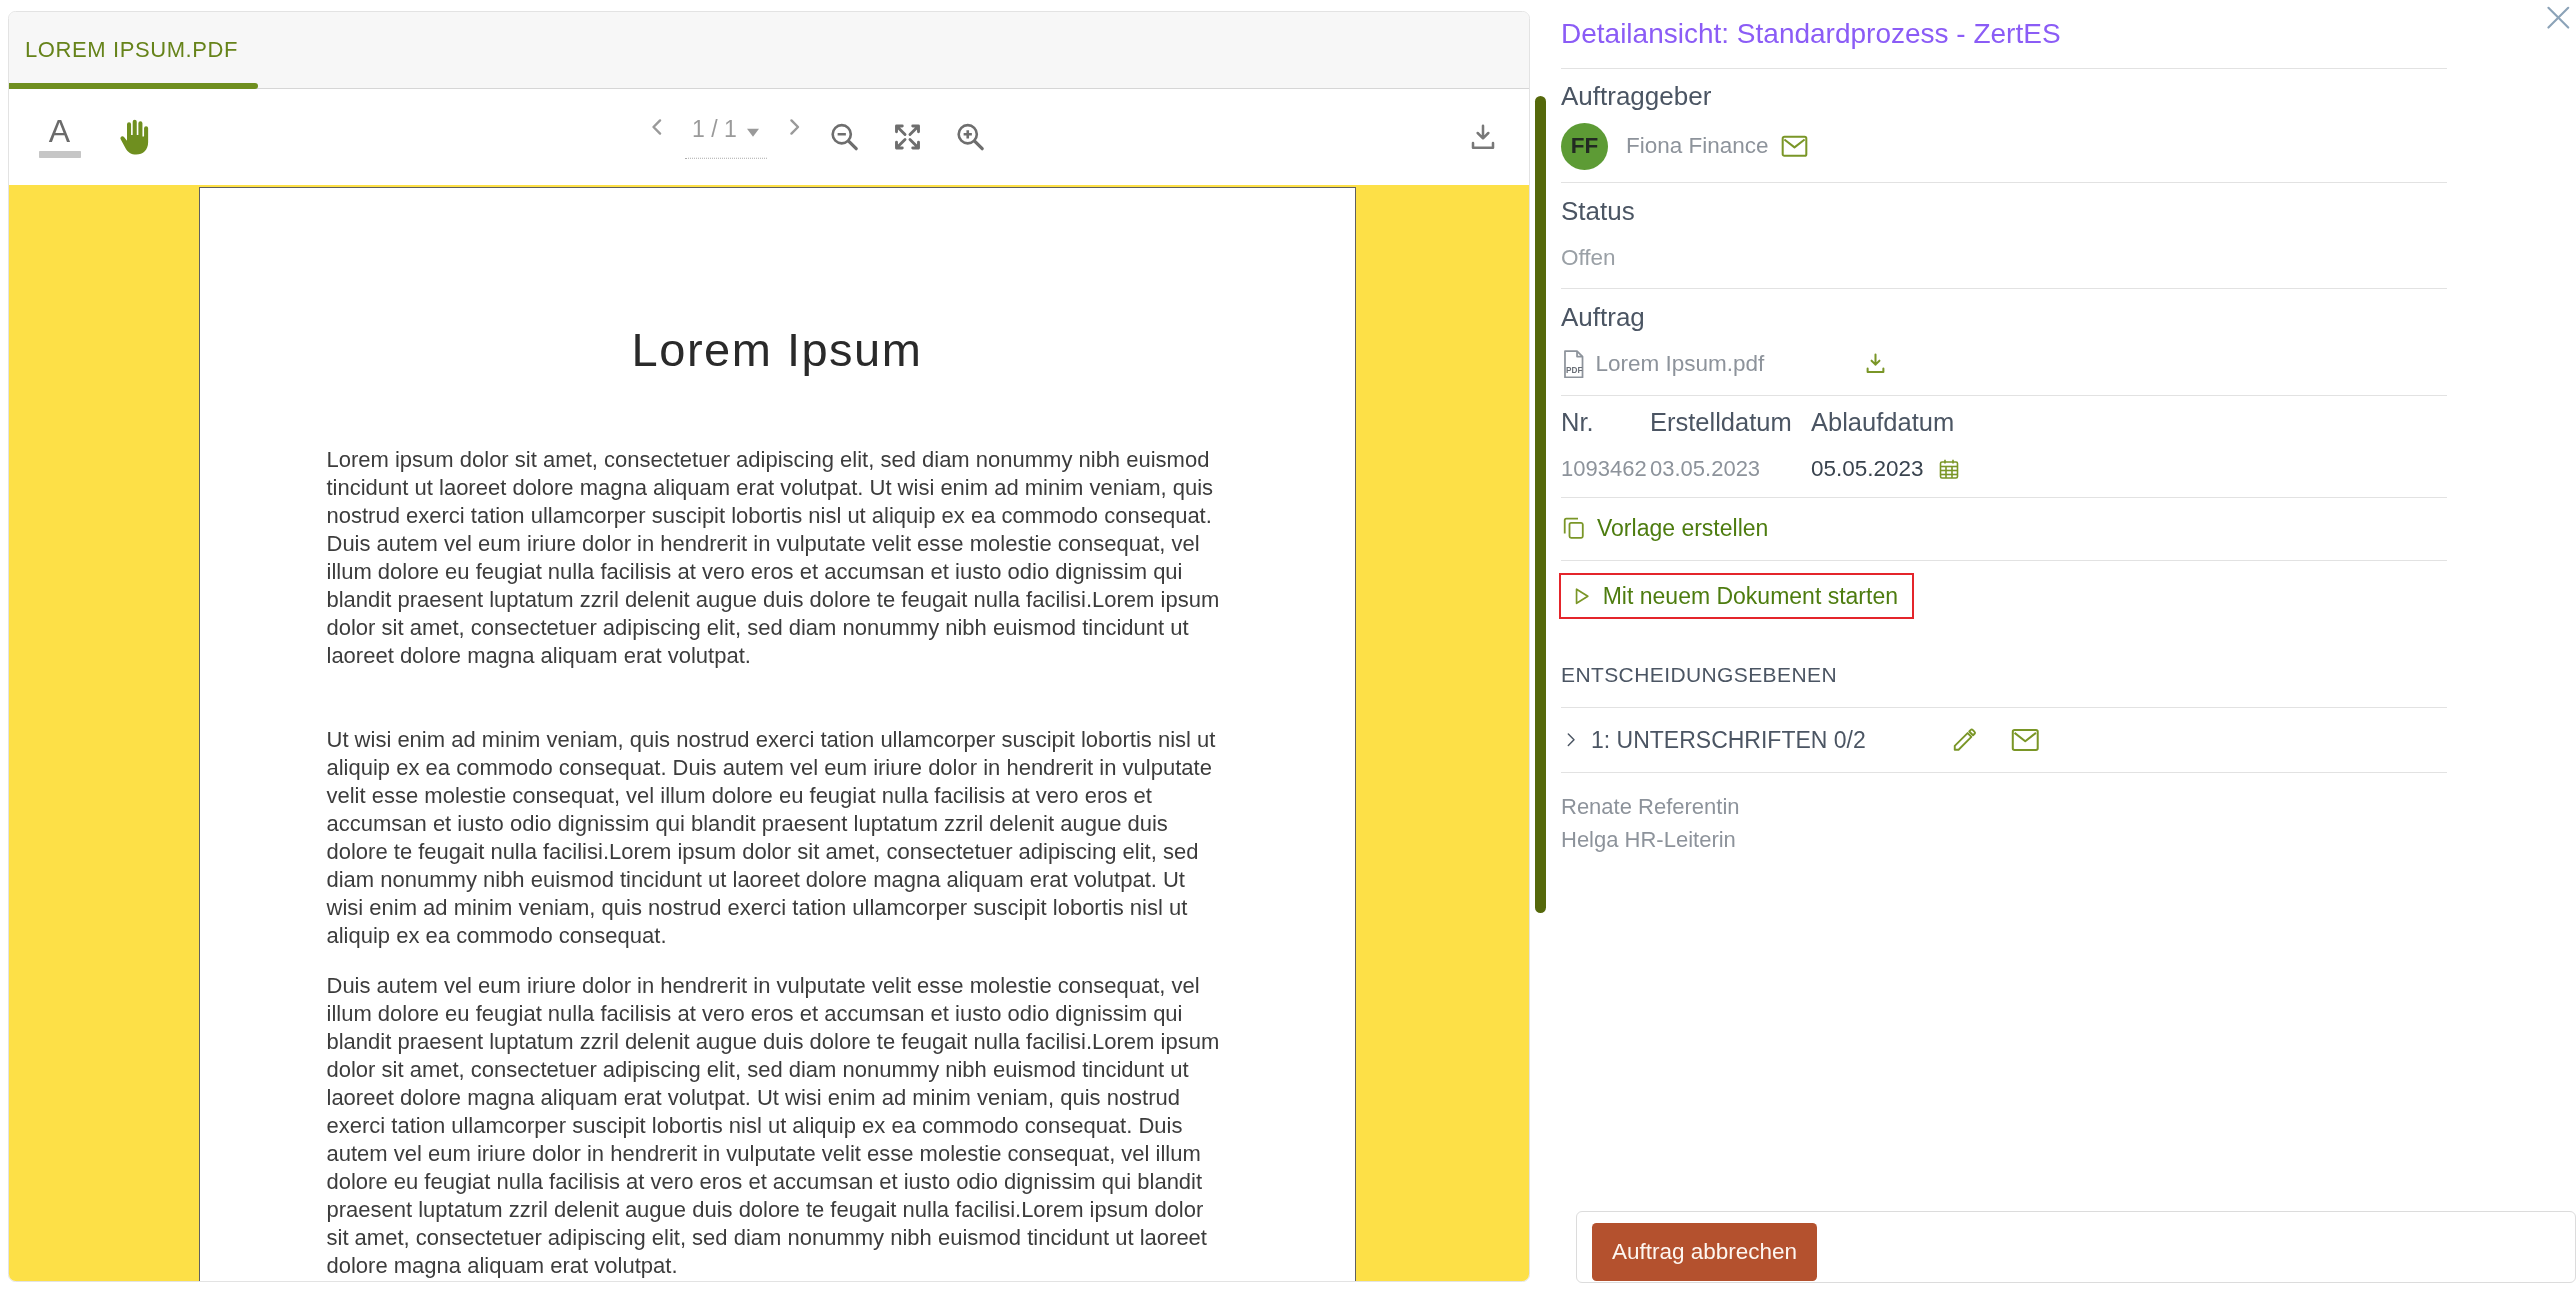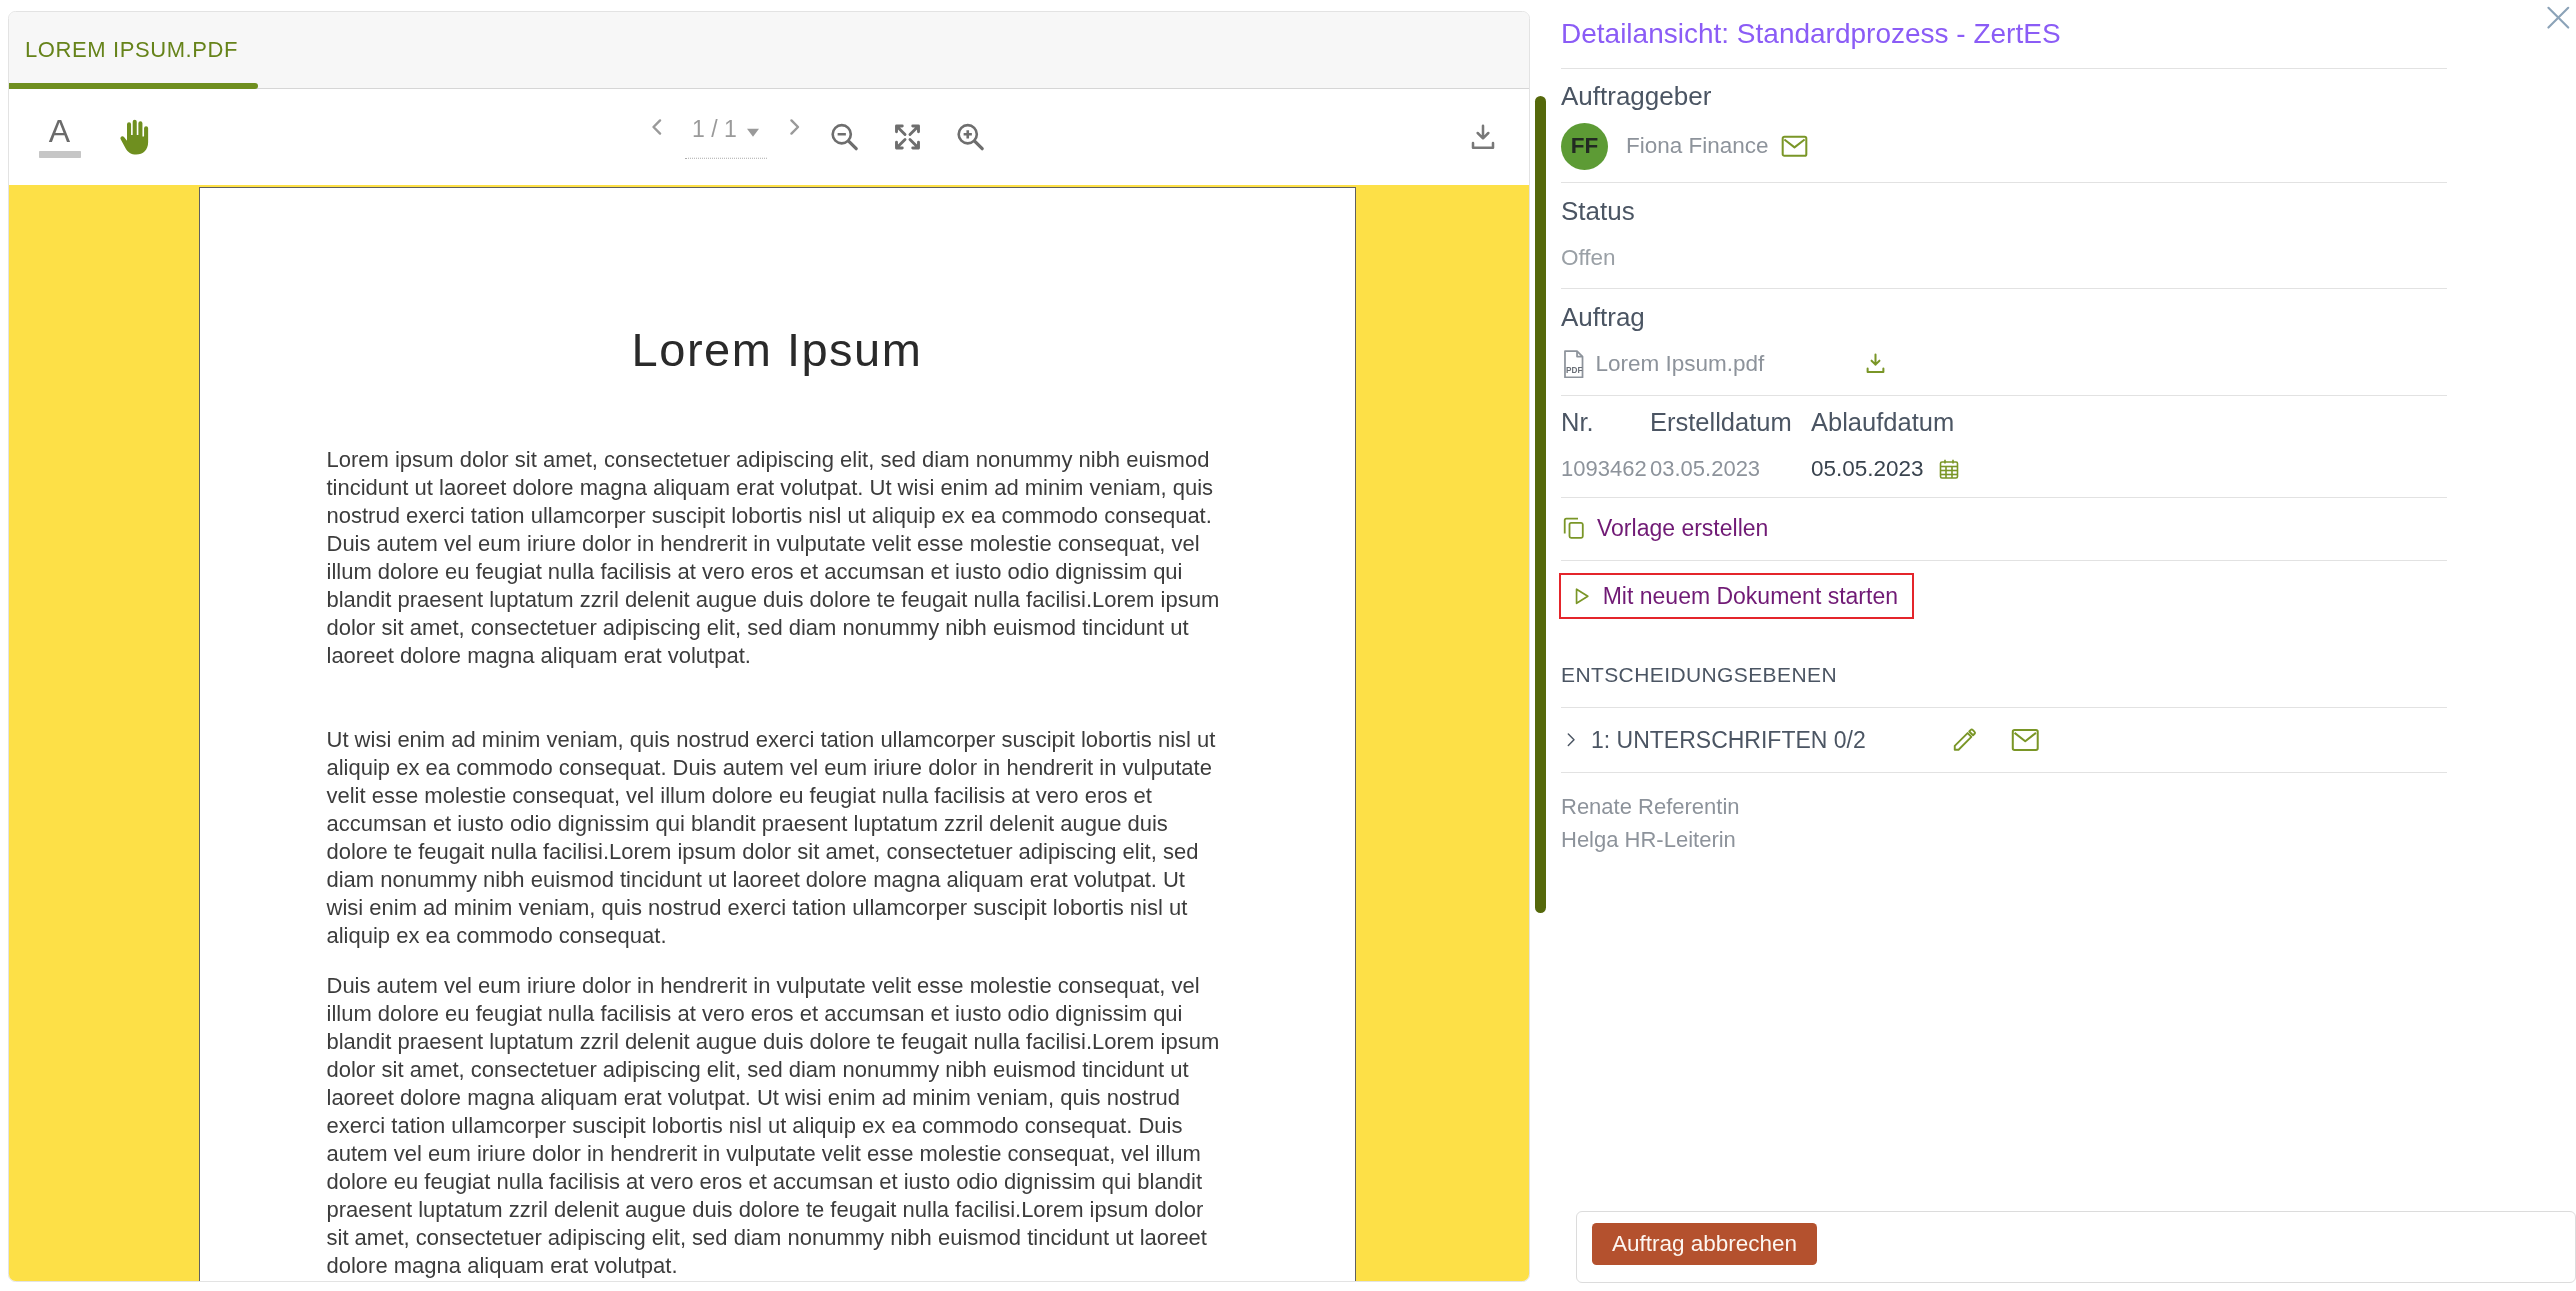--- a/index.html
+++ b/index.html
@@ -108,21 +108,21 @@
   .meta-col2 { width:161px; }
   .meta-label { font-size:25.5px; color:#4b5563; }
   .meta-vals { margin-top:19.5px; }
   .meta-value { font-size:22px; color:#8d939b; }
   .meta-expiry { display:flex; align-items:center; }
   .meta-expiry .val { font-size:22.5px; font-weight:400; color:#39434e; }
   .meta-expiry .cal { margin-left:13.5px; cursor:pointer; }
 
   .sec-vorlage { padding:16.5px 0; }
   .link-row { display:inline-flex; align-items:center; background:none; border:none; cursor:pointer; }
-  .link-text { margin-left:10.5px; font-size:23px; color:#701a75; }
+  .link-text { margin-left:10.5px; font-size:23px; color:#4d7c0f; }
 
   .startnew-wrap { margin-top:12px; }
   .highlight-box {
     display:inline-flex; align-items:center; border:2.3px solid #e4252b;
     padding:7.5px 13.5px 7.5px 9px; margin-left:-2.3px;
   }
 
   .sec-ebenen-h { margin-top:44px; padding-bottom:19.5px; }
   .ebenen-heading { font-size:21px; letter-spacing:0.4px; color:#4b5563; }
 
@@ -133,21 +133,21 @@
 
   .members { padding-top:16.5px; }
   .member { font-size:22px; color:#8d939b; line-height:33px; }
 
   .panel-footer {
     position:absolute; left:15px; bottom:9px; width:1000px; height:72px;
     border:0.8px solid #dcdcdc; border-radius:6px; background:#fff;
   }
   .cancel-btn {
     position:absolute; left:15px; top:11.3px; border:none; cursor:pointer;
-    background:#b4512e; color:#fdf6f1; font-size:22.5px; padding:8px 20px;
+    background:#b4512e; color:#fdf6f1; font-size:22.5px; padding:16px 20px;
     border-radius:4.5px; font-family:"Liberation Sans", sans-serif;
   }
 
   .close-btn {
     position:absolute; left:2541px; top:1.5px; width:33px; height:33px;
     background:none; border:none; cursor:pointer; padding:0;
   }
 </style>
 </head>
 <body>

